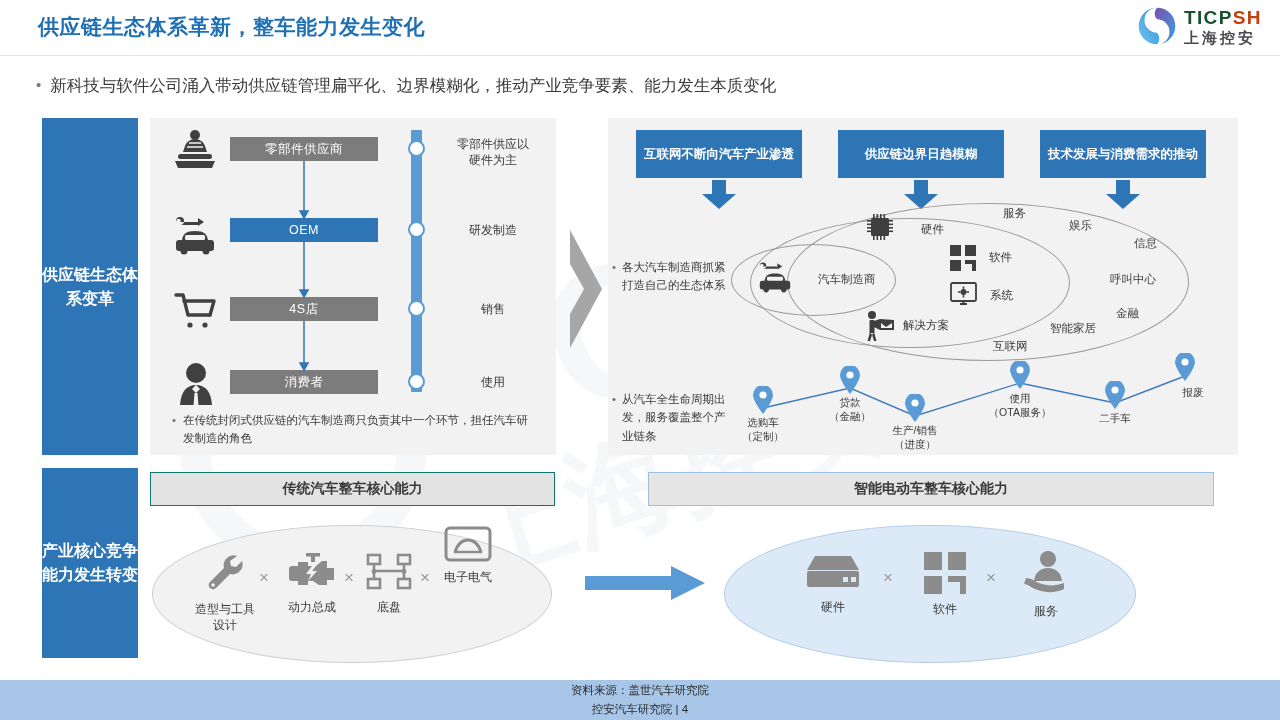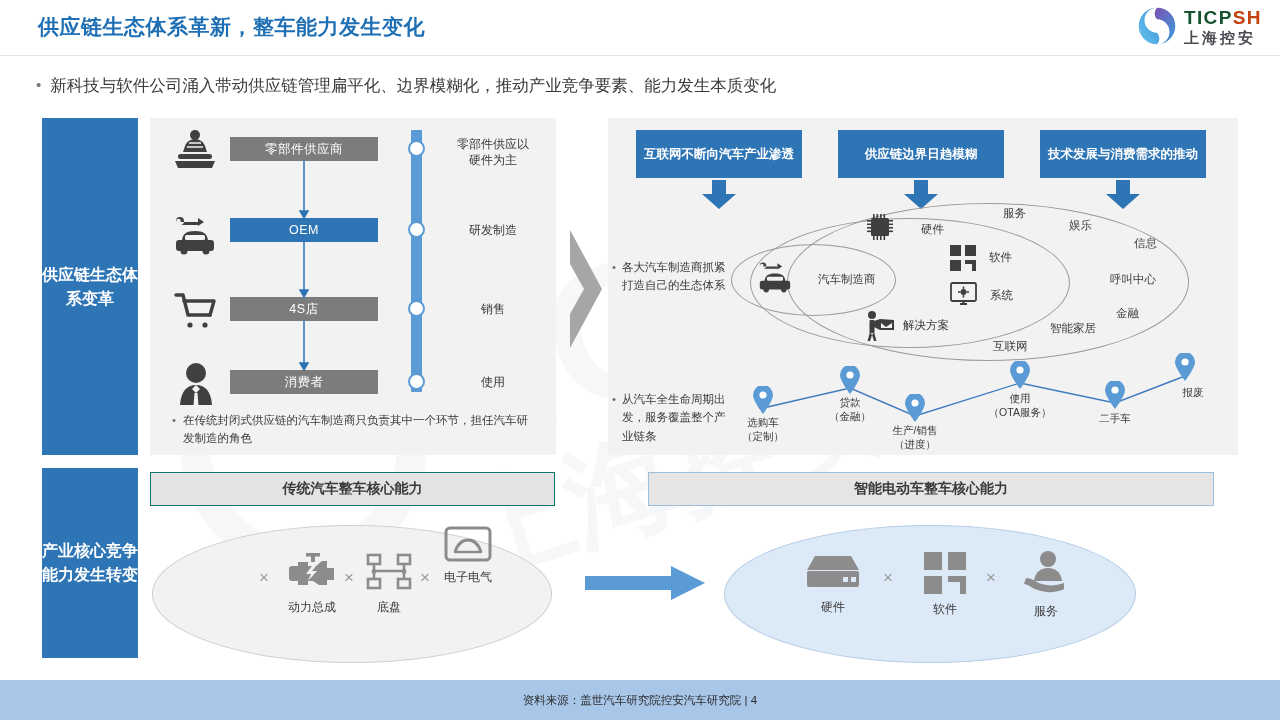--- a/index.html
+++ b/index.html
@@ -111,22 +111,22 @@
   .cap-ellipse.gray { background:#F2F2F2; border:1px solid #cfcfcf; }
   .cap-ellipse.blue { background:#DCE9F7; border:1px solid #b6cde6; }
   .cap-item { position:absolute; text-align:center; width:96px; }
   .cap-item .lbl { font-size:12px; color:#3a3a3a; line-height:1.3; margin-top:4px; white-space:pre-line; }
   .times { position:absolute; color:#9a9a9a; font-size:17px; }
 
   
   .footer {
     position:absolute; left:0; bottom:0; width:1280px; height:40px;
     background:#A8C6E8; display:flex; align-items:center;
-    justify-content:center; padding:13px 22px;
-    font-size:11.5px; color:#2c2c2c;
+    justify-content:space-between; padding:3px 22px;
+    font-size:11.5px; color:#2c2c2c;flex-direction:column;
   }
 </style>
 </head>
 <body>
 
 <div id="slide">
 
   <svg class="watermark" viewBox="0 0 760 440">
     <g transform="rotate(-18 380 220)" fill="#eef1f5">
       <circle cx="175" cy="215" r="108" fill="none" stroke="#eef1f5" stroke-width="30"></circle>
@@ -410,20 +410,28 @@
   <div class="sidebar" style="left:42px; top:468px; width:96px; height:190px;">
     <span>产业核心竞争能力发生转变</span>
   </div>
 
   <div class="cap-header gray" style="left:150px; top:472px; width:405px;">
     <span>传统汽车整车核心能力</span>
   </div>
 
   <div class="cap-ellipse gray" style="left:152px; top:525px; width:400px; height:138px;"></div>
 
+  <div class="cap-item" style="left:177px; top:552px;">
+    <svg width="42" height="42" viewBox="0 0 42 42" fill="#8c8c8c">
+      <path d="M33 4a10 10 0 0 0-13 12L6 30a4 4 0 0 0 0 6 4 4 0 0 0 6 0l14-14a10 10 0 0 0 12-13l-6 6-5-1-1-5z"></path>
+      <circle cx="9" cy="33" r="1.8" fill="#F2F2F2"></circle>
+    </svg>
+    <div class="lbl">造型与工具
+设计</div>
+  </div>
   <div class="times" style="left:259px; top:568px;">×</div>
 
   <div class="cap-item" style="left:264px; top:552px;">
     <svg width="48" height="40" viewBox="0 0 48 40" fill="#8c8c8c">
       <rect x="18" y="1" width="14" height="3.5"></rect>
       <rect x="23" y="4" width="4" height="6"></rect>
       <path d="M4 14h6v-4h10v4h8l6-5h5v7h7v12h-7v5h-8l-6-4H20v4H10v-4H4a3 3 0 0 1-3-3v-9a3 3 0 0 1 3-3z"></path>
       <path d="M24 14l-6 8h5l-3 7 9-10h-5l4-5z" fill="#F2F2F2"></path>
     </svg>
     <div class="lbl">动力总成</div>

